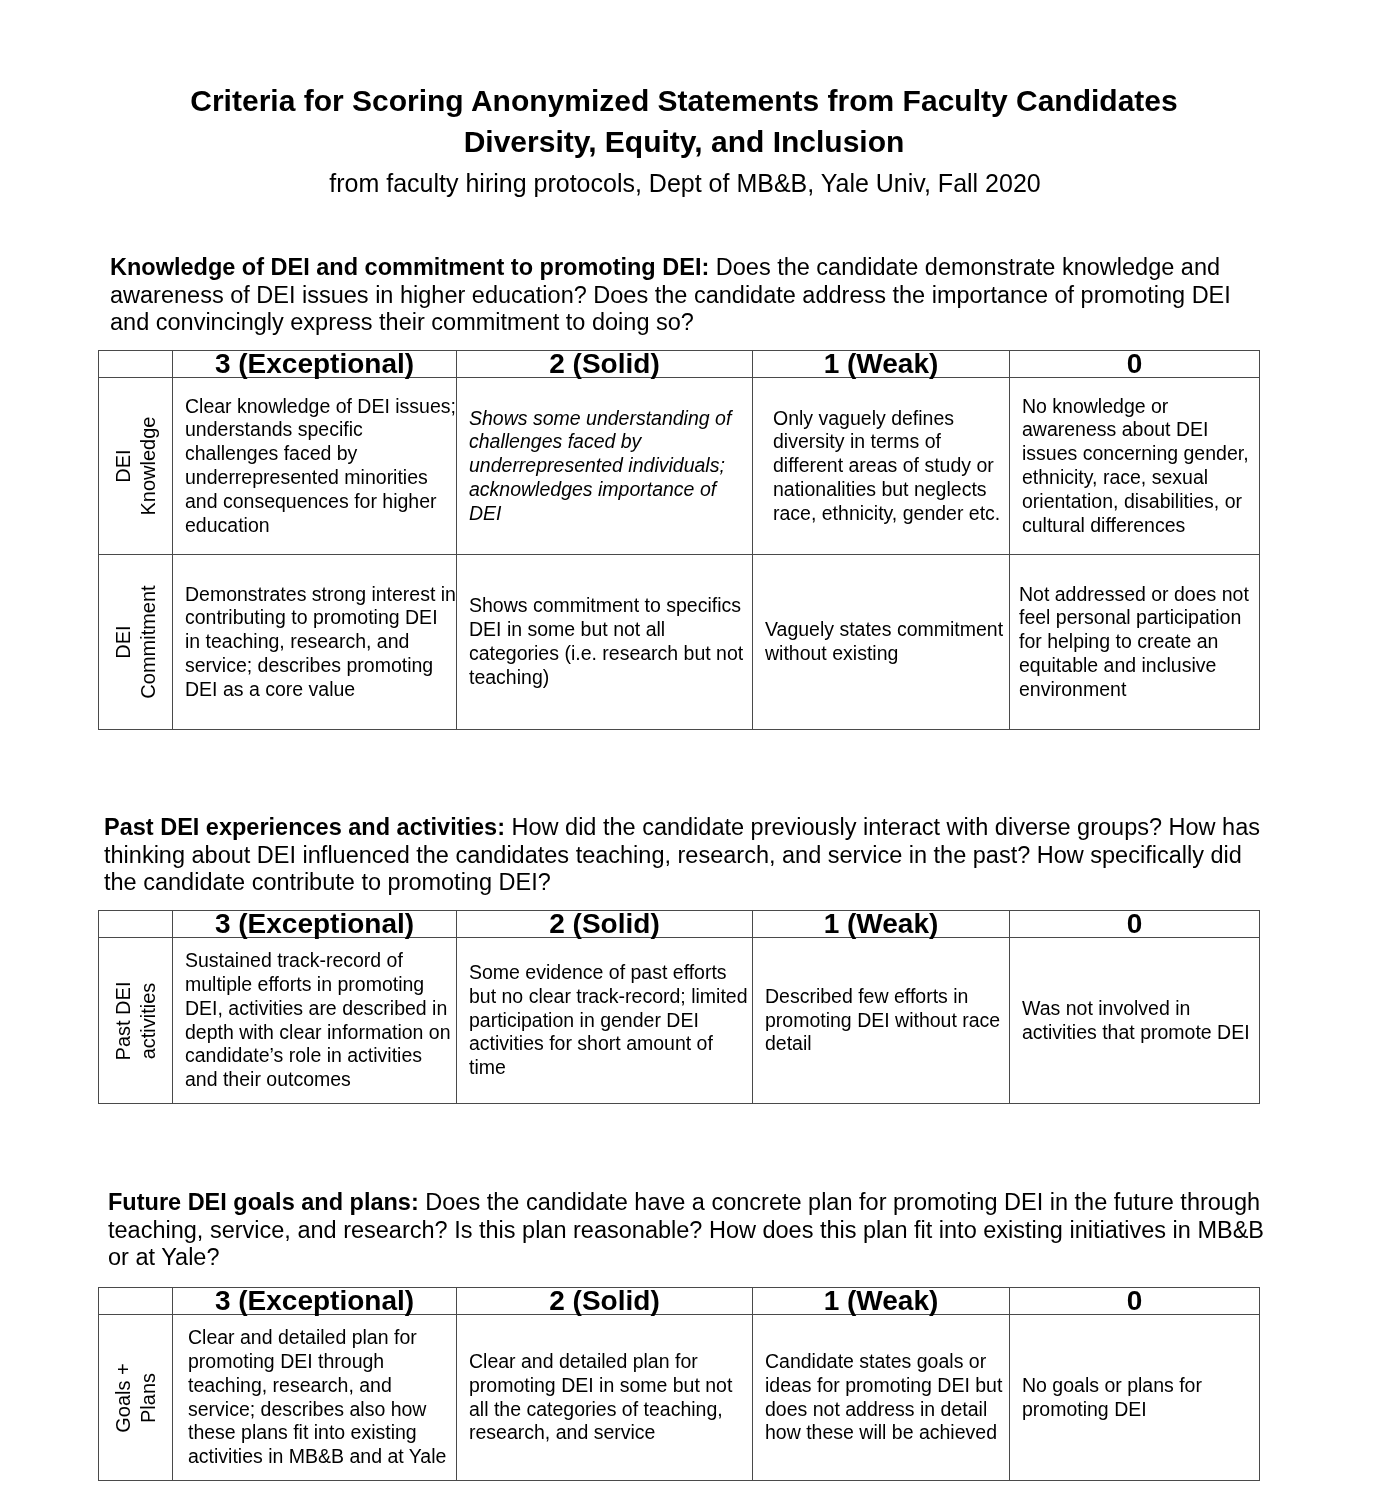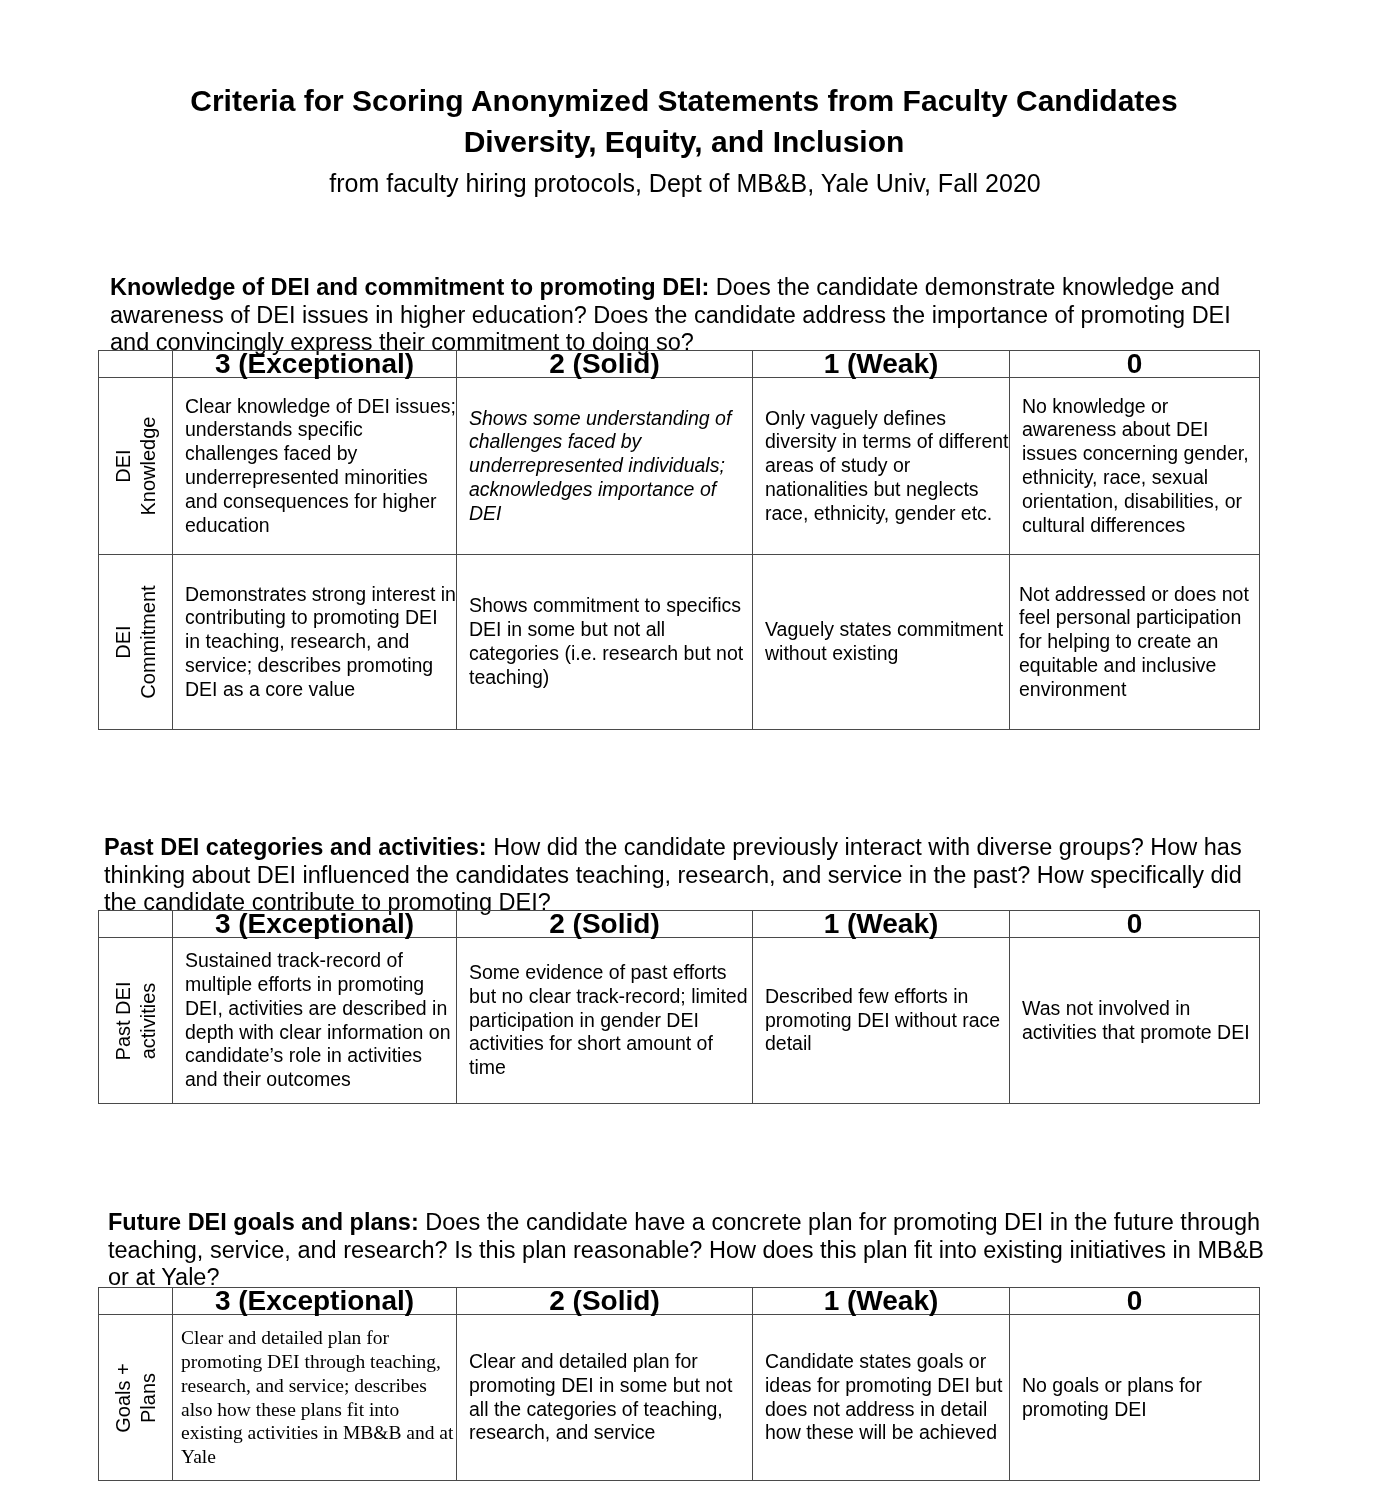--- a/index.html
+++ b/index.html
@@ -11,21 +11,21 @@
       position: absolute; left: 0; width: 1374px; text-align: center;
       font-weight: bold; font-size: 30px; line-height: 41px;
     }
     .title.t1 { top: 80px; left: -3px; }
     .title.t2 { top: 121px; left: -3px; }
     .subtitle {
       position: absolute; top: 167px; left: -2px; width: 1374px; text-align: center;
       font-size: 25px; line-height: 32px;
     }
     .section-intro {
-      position: absolute; font-size: 23.5px; line-height: 27.5px; margin-top: 20px;
+      position: absolute; font-size: 23.5px; line-height: 27.5px;
     }
     .section-intro b { font-weight: bold; }
     .intro1 { left: 110px; top: 254px; width: 1160px; }
     .intro2 { left: 104px; top: 814px; width: 1170px; }
     .intro3 { left: 108px; top: 1189px; width: 1170px; }
 
     table.rubric {
       position: absolute; border-collapse: collapse; table-layout: fixed;
       font-size: 19.5px; line-height: 23.8px;
     }
@@ -81,40 +81,40 @@
   </tr>
   <tr style="height:177px;">
     <td class="rowlabel">
       <div class="rot">
             <div>DEI</div>
             <div>Knowledge</div>
           </div>
     </td>
     <td>Clear knowledge of DEI issues; understands specific challenges faced by underrepresented minorities and consequences for higher education</td>
     <td style="padding-left:12px;font-style:italic;">Shows some understanding of challenges faced by underrepresented individuals; acknowledges importance of DEI</td>
-    <td style="padding-left:12px;margin-left:44px;">Only vaguely defines diversity in terms of different areas of study or nationalities but neglects race, ethnicity, gender etc.</td>
+    <td style="padding-left:20px;margin-left:44px;">Only vaguely defines diversity in terms of different areas of study or nationalities but neglects race, ethnicity, gender etc.</td>
     <td>No knowledge or awareness about DEI issues concerning gender, ethnicity, race, sexual orientation, disabilities, or cultural differences</td>
   </tr>
   <tr style="height:175px;">
     <td class="rowlabel">
       <div class="rot">
             <div>DEI</div>
             <div>Commitment</div>
           </div>
     </td>
     <td>Demonstrates strong interest in contributing to promoting DEI in teaching, research, and service; describes promoting DEI as a core value</td>
     <td>Shows commitment to specifics DEI in some but not all categories (i.e. research but not teaching)</td>
     <td>Vaguely states commitment without existing</td>
     <td style="padding-left:9px;">Not addressed or does not feel personal participation for helping to create an equitable and inclusive environment</td>
   </tr>
 </tbody>
   </table>
 
 <div class="section-intro intro2">
-  <b>Past DEI categories and activities:</b><span> How did the candidate previously interact with diverse groups? How has thinking about DEI influenced the candidates teaching, research, and service in the past? How specifically did the candidate contribute to promoting DEI?</span>
+  <b>Past DEI experiences and activities:</b><span> How did the candidate previously interact with diverse groups? How has thinking about DEI influenced the candidates teaching, research, and service in the past? How specifically did the candidate contribute to promoting DEI?</span>
 </div>
 <table class="rubric t-2">
   <colgroup>
       <col class="c0">
       <col class="c1">
       <col class="c2">
       <col class="c3">
       <col class="c4">
     </colgroup>
   <tbody>
@@ -159,19 +159,19 @@
     <th>1 (Weak)</th>
     <th>0</th>
   </tr>
   <tr style="height:166px;">
     <td class="rowlabel">
       <div class="rot">
             <div>Goals +</div>
             <div>Plans</div>
           </div>
     </td>
-    <td style="padding-left:8px;font-family:Liberation Serif, serif;">Clear and detailed plan for promoting DEI through teaching, research, and service; describes also how these plans fit into existing activities in MB&amp;B and at Yale</td>
+    <td style="padding-left:15px;">Clear and detailed plan for promoting DEI through teaching, research, and service; describes also how these plans fit into existing activities in MB&amp;B and at Yale</td>
     <td>Clear and detailed plan for promoting DEI in some but not all the categories of teaching, research, and service</td>
     <td>Candidate states goals or ideas for promoting DEI but does not address in detail how these will be achieved</td>
     <td>No goals or plans for promoting DEI</td>
   </tr>
 </tbody>
   </table>
 
 </body></html>

